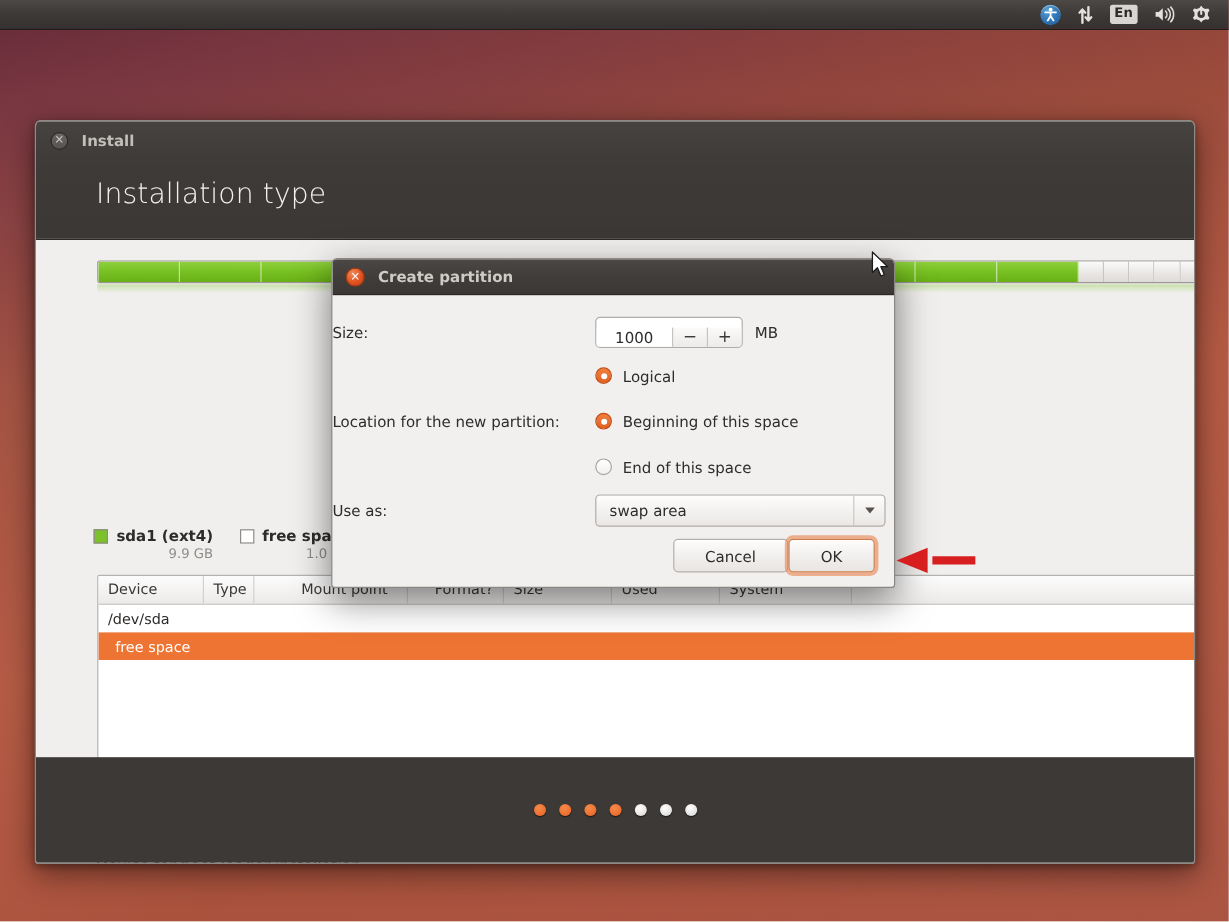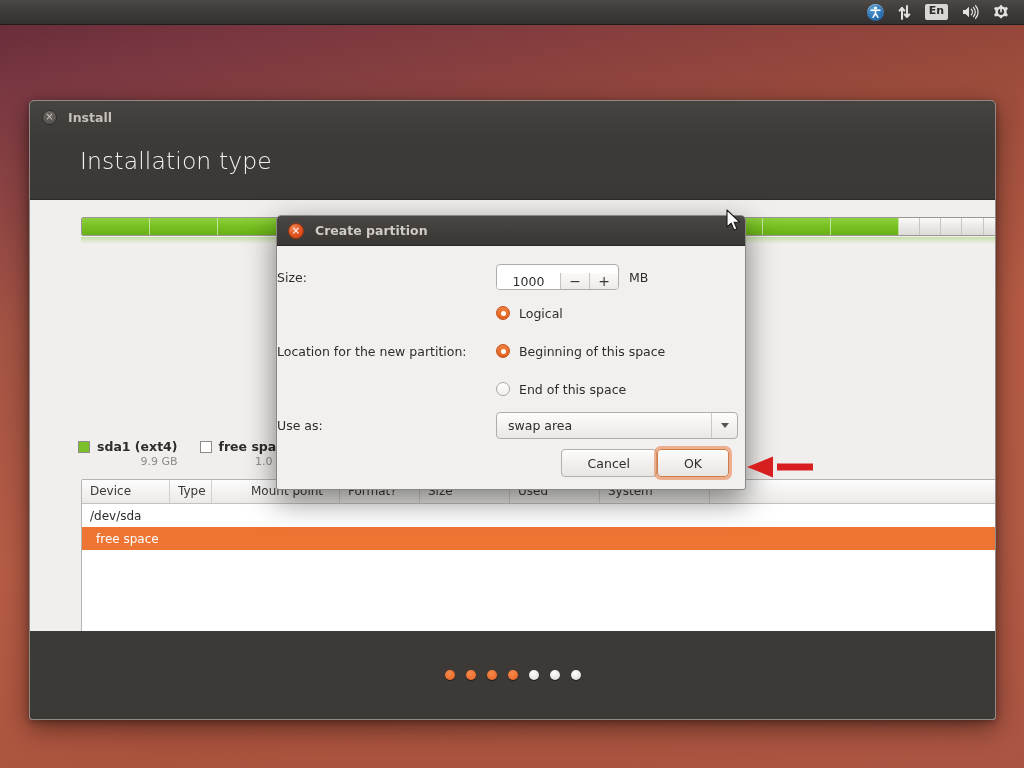--- a/index.html
+++ b/index.html
@@ -415,21 +415,21 @@
             </div>
             <div class="legend-size">1.0 GB</div>
           </div>
         </div>
 
       <div id="part-table">
         <div id="table-head">
             <div class="th" style="width: 88px;">Device</div>
             <div class="th" style="width: 42px;">Type</div>
             <div class="th" style="width: 97px; margin-left: 31px;">Mount point</div>
-            <div class="th" style="width: 80px;">Format?</div>
+            <div class="th" style="width: 80px; text-align: right;">Format?</div>
             <div class="th" style="width: 90px;">Size</div>
             <div class="th" style="width: 90px;">Used</div>
             <div class="th" style="width: 110px;">System</div>
           </div>
         <div id="table-body">
             <div class="tr">
               <div class="td" style="width: 88px;">/dev/sda</div>
               <div class="td" style="width: 42px;"></div>
               <div class="td" style="width: 97px;"></div>
               <div class="td" style="width: 80px;"></div>

